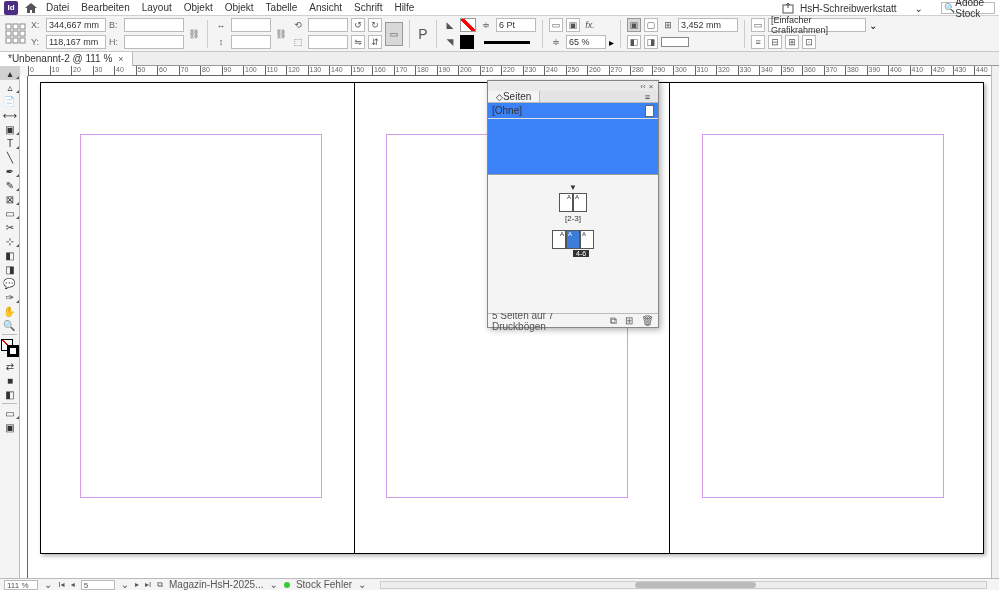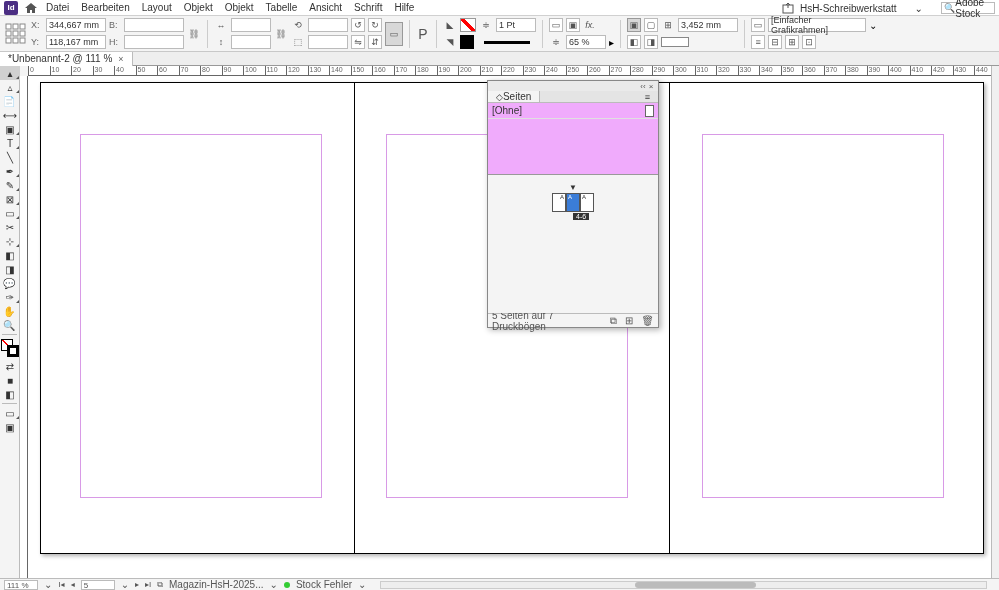--- a/index.html
+++ b/index.html
@@ -46,21 +46,21 @@
 .toolbox .fillstroke .f{position:absolute;top:0;left:0;width:12px;height:12px;background:#fff;border:1px solid #000}
 .toolbox .fillstroke .f.none::after{content:"";position:absolute;inset:0;background:linear-gradient(45deg,transparent 45%,red 45%,red 55%,transparent 55%)}
 .toolbox .fillstroke .s{position:absolute;bottom:0;right:0;width:12px;height:12px;border:3px solid #000;background:#fff}
 .panel{position:absolute;top:80px;left:487px;width:172px;background:#f4f4f4;border:1px solid #888;box-shadow:2px 2px 6px rgba(0,0,0,.3);z-index:10}
 .panel .titlebar{height:10px;background:#eaeaea;display:flex;align-items:center;padding:0 3px;font-size:8px;color:#555}
 .panel .titlebar .spacer{flex:1}
 .panel .titlebar .wb{width:8px;font-size:8px;text-align:center;cursor:pointer}
 .panel .tabrow{height:12px;background:#e4e4e4;display:flex;border-bottom:1px solid #bbb}
 .panel .ptab{padding:0 8px;font-size:9px;color:#333;background:#f4f4f4;border-right:1px solid #bbb;display:flex;align-items:center}
 .panel .ptab.menuico{margin-left:auto;background:transparent;border:none}
-.panel .masters{background:#f0abfc}
+.panel .masters{background:#3b82f6}
 .panel .mrow{height:16px;display:flex;align-items:center;padding:0 4px;font-size:9px;color:#333;border-bottom:1px solid #e0e0e0}
 .panel .mrow .thumb{margin-left:auto;display:flex}
 .panel .mrow .thumb .pg{width:9px;height:12px;background:#fff;border:1px solid #666}
 .panel .mblank{height:56px;border-bottom:1px solid #999}
 .panel .pagesarea{height:138px;background:#f4f4f4;position:relative;padding-top:8px}
 .panel .sp{display:flex;justify-content:center;margin-bottom:2px;position:relative}
 .panel .sp .pg{width:14px;height:19px;background:#fff;border:1px solid #555;position:relative;font-size:7px}
 .panel .sp .pg.sel{background:#3b7dd8}
 .panel .sp .pg .a{position:absolute;top:0;font-size:6px;color:#333}
 .panel .sp .lbl{position:absolute;top:21px;font-size:8px;color:#333;width:100%;text-align:center}
@@ -167,21 +167,21 @@
   </div>
   <div class="ico sel" style="width:18px;height:24px">▭</div>
   <div class="sep"></div>
   <div class="ico" style="font-size:14px">P</div>
   <div class="sep"></div>
   <div class="grp">
     <div class="row">
         <div class="ico">◣</div>
         <div class="ico" style="width:16px;height:14px;border:1px solid #999;background:linear-gradient(45deg,transparent 40%,red 40%,red 60%,transparent 60%),#fff"></div>
         <div class="ico">≑</div>
-        <div class="fld sm">1 Pt</div>
+        <div class="fld sm">6 Pt</div>
       </div>
     <div class="row">
         <div class="ico">◥</div>
         <div class="swatch"></div>
         <span style="width:4px"></span>
         <div class="line"></div>
       </div>
   </div>
   <div class="sep"></div>
   <div class="grp">
@@ -345,20 +345,29 @@
     <div class="mrow">
       <span>[Ohne]</span>
       <div class="thumb">
           <div class="pg"></div>
         </div>
     </div>
     <div class="mblank"></div>
   </div>
   <div class="pagesarea">
     <div style="text-align:center;font-size:8px;color:#333;margin-bottom:1px">▼</div>
+    <div class="sp" style="margin-bottom:18px">
+      <div class="pg">
+          <span class="a" style="right:1px">A</span>
+        </div>
+      <div class="pg">
+          <span class="a" style="left:1px">A</span>
+        </div>
+      <div class="lbl">[2-3]</div>
+    </div>
     <div class="sp">
       <div class="pg">
           <span class="a" style="right:1px">A</span>
         </div>
       <div class="pg sel">
           <span class="a" style="left:1px;color:#fff">A</span>
         </div>
       <div class="pg">
           <span class="a" style="left:1px">A</span>
         </div>

